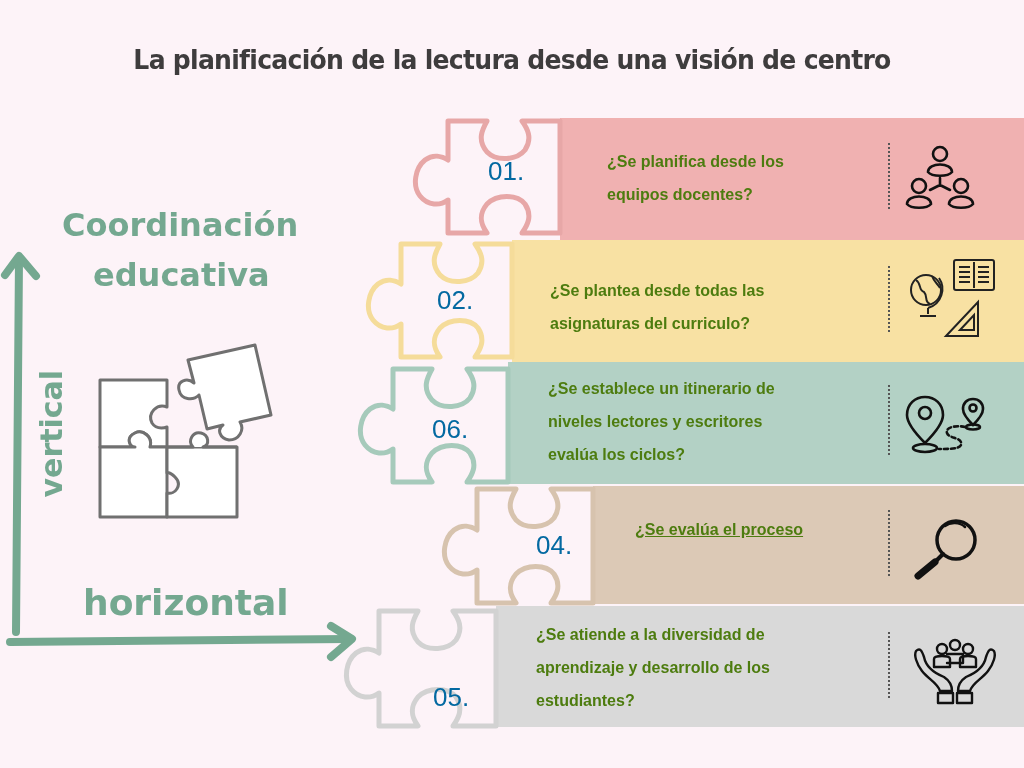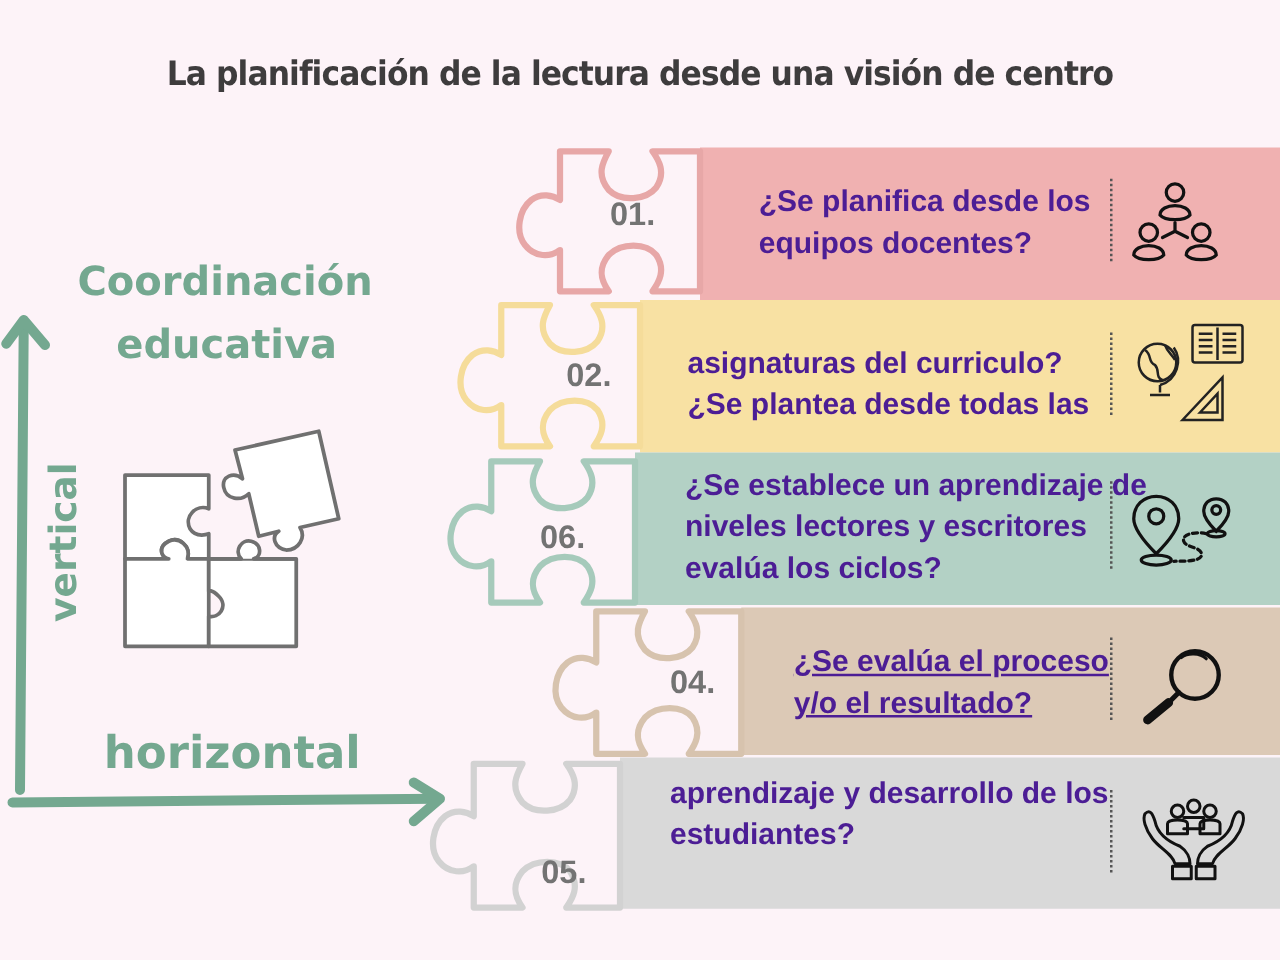--- a/index.html
+++ b/index.html
@@ -3,24 +3,24 @@
 <meta charset="utf-8">
 <style>
   html, body { margin:0; padding:0; }
   body { width:1024px; height:768px; background:#fdf3f8; position:relative; overflow:hidden;
          font-family:"DejaVu Sans", sans-serif; }
   .title { position:absolute; left:0; width:1024px; top:44px; text-align:center;
            font-family:"DejaVu Sans", sans-serif; font-weight:bold; font-size:27px; color:#3e3c3d;
            letter-spacing:-0.8px; transform:scaleX(0.93); }
   .band { position:absolute; right:0; }
   .band-text { position:absolute; font-family:"Liberation Sans", sans-serif; font-weight:bold;
-               font-size:24px; line-height:33px; color:#4c1d95; }
+               font-size:16px; line-height:33px; color:#4d7c0f; }
   .divider { position:absolute; width:0; border-left:2px dotted #555; }
-  .num { position:absolute; font-family:"Liberation Sans", sans-serif; font-weight:bold;
-         font-size:26px; color:#737373; }
+  .num { position:absolute; font-family:"Liberation Sans", sans-serif; font-weight:normal;
+         font-size:26px; color:#0369a1; }
   .icon { position:absolute; }
   .green-label { position:absolute; color:#74a890; font-family:"DejaVu Sans", sans-serif; font-weight:bold; }
   svg { position:absolute; overflow:visible; }
 </style>
 </head>
 <body>
 
 <div class="title">La planificación de la lectura desde una visión de centro</div>
 
 <div class="green-label" style="left:62px; top:206px; font-size:32px;">Coordinación</div>
@@ -57,43 +57,43 @@
   <g fill="#fdf3f8" stroke-width="5" stroke-linejoin="round">
     <path stroke="#e7a7a7" d="M448 121 H487 C482 130 477 140 487 152 C497 162 517 160 525 150 C533 138 527 128 522 121 H560 V233 H522 C527 226 533 216 525 204 C517 194 497 194 487 204 C477 216 482 226 487 233 H448 V200 C440 206 428 206 420 196 C412 186 415 168 425 160 C433 154 442 156 448 160 Z"></path>
     <path stroke="#f5dc9a" d="M401 244 H440 C435 253 430 263 440 275 C450 285 470 283 478 273 C486 261 480 251 475 244 H512 V357 H475 C480 350 486 340 478 328 C470 318 450 318 440 328 C430 340 435 350 440 357 H401 V324 C393 330 381 330 373 320 C365 310 368 292 378 284 C386 278 395 280 401 284 Z"></path>
     <path stroke="#a6cabb" d="M393 369 H432 C427 378 422 388 432 400 C442 410 462 408 470 398 C478 386 472 376 467 369 H508 V482 H467 C472 475 478 465 470 453 C462 443 442 443 432 453 C422 465 427 475 432 482 H393 V449 C385 455 373 455 365 445 C357 435 360 417 370 409 C378 403 387 405 393 409 Z"></path>
     <path stroke="#d7c3ae" d="M477 489 H516 C511 498 506 508 516 520 C526 530 546 528 554 518 C562 506 556 496 551 489 H593 V603 H551 C556 596 562 586 554 574 C546 564 526 564 516 574 C506 586 511 596 516 603 H477 V570 C469 576 457 576 449 566 C441 556 444 538 454 530 C462 524 471 526 477 530 Z"></path>
     <path stroke="#d2d2d2" d="M379 611 H418 C413 620 408 630 418 642 C428 652 448 650 456 640 C464 628 458 618 453 611 H496 V726 H453 C458 719 464 709 456 697 C448 687 428 687 418 697 C408 709 413 719 418 726 H379 V693 C371 699 359 699 351 689 C343 679 346 661 356 653 C364 647 373 649 379 653 Z"></path>
   </g>
 </svg>
 
 <div class="num" style="left:488px; top:156px;">01.</div>
-<div class="num" style="left:437px; top:285px;margin-left:16px;">02.</div>
+<div class="num" style="left:437px; top:285px;">02.</div>
 <div class="num" style="left:432px; top:414px;">06.</div>
 <div class="num" style="left:536px; top:530px;text-align:right;">04.</div>
 <div class="num" style="left:433px; top:682px;">05.</div>
 
 <div class="band-text" style="left:607px; top:145px;">
   <div>¿Se planifica desde los</div>
   <div>equipos docentes?</div>
 </div>
 <div class="band-text" style="left:550px; top:274px;">
+  <div>¿Se plantea desde todas las</div>
   <div>asignaturas del curriculo?</div>
-  <div>¿Se plantea desde todas las</div>
 </div>
 <div class="band-text" style="left:548px; top:372px;">
-  <div>¿Se establece un aprendizaje de</div>
+  <div>¿Se establece un itinerario de</div>
   <div>niveles lectores y escritores</div>
   <div>evalúa los ciclos?</div>
 </div>
 <div class="band-text" style="left:635px; top:513px;text-decoration:underline;">
   <div>¿Se evalúa el proceso</div>
-  <div>y/o el resultado?</div>
 </div>
 <div class="band-text" style="left:536px; top:618px;">
+  <div>¿Se atiende a la diversidad de</div>
   <div>aprendizaje y desarrollo de los</div>
   <div>estudiantes?</div>
 </div>
 
 <div class="divider" style="left:888px; top:143px; height:66px;"></div>
 <div class="divider" style="left:888px; top:266px; height:66px;"></div>
 <div class="divider" style="left:888px; top:385px; height:70px;"></div>
 <div class="divider" style="left:888px; top:510px; height:66px;"></div>
 <div class="divider" style="left:888px; top:632px; height:66px;"></div>
 

